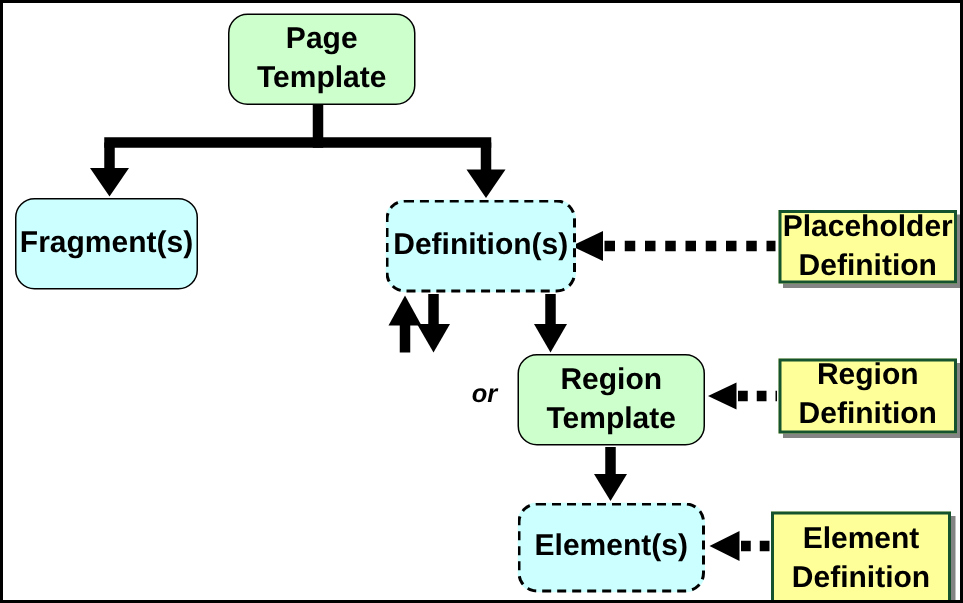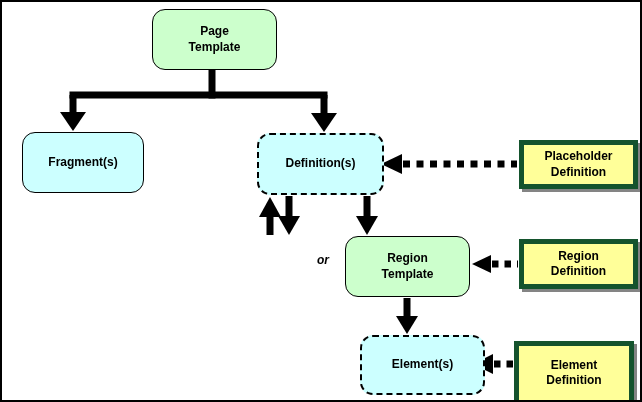--- a/index.html
+++ b/index.html
@@ -19,38 +19,38 @@
     width: 642px; height: 402px;
   }
   .node {
     position: absolute;
     box-sizing: border-box;
     display: flex;
     align-items: center;
     justify-content: center;
     text-align: center;
     font-weight: bold;
-    font-size: 12px;
+    font-size: 20px;
     color: #000000;
     line-height: 1.28;
   }
   .rounded { border: 1.5px solid #000000; border-radius: 13px; }
   .dashed  { border: 2px dashed #000000; border-radius: 13px; }
-  .square  { border: 5px solid #14532d; box-shadow: 3px 3px 0 #848484; text-align: center; }
+  .square  { border: 2px solid #14532d; box-shadow: 3px 3px 0 #848484; text-align: center; }
   .green  { background: #ccffcc; }
   .cyan   { background: #ccffff; }
   .yellow { background: #ffff99; }
   .or-label {
     position: absolute;
     left: 304px; top: 251px;
     width: 34px;
     text-align: center;
     font-weight: bold;
     font-style: italic;
-    font-size: 12px;
+    font-size: 17px;
     color: #000000;
   }
   .ln { width: 100%; }
 </style>
 </head>
 <body>
 
 <div class="canvas">
 
   <svg class="arrows" viewBox="0 0 642 402">
@@ -85,39 +85,39 @@
     </g>
   </svg>
 
   <div class="node green rounded" style="left:150px; top:7px; width:125px; height:61px">
     <div>
       <div class="ln">Page</div>
       <div class="ln">Template</div>
     </div>
   </div>
 
-  <div class="node cyan rounded" style="left:20px; top:130px; width:122px; height:61px">
+  <div class="node cyan rounded" style="left:8px; top:130px; width:122px; height:61px">
     <div class="ln">Fragment(s)</div>
   </div>
 
   <div class="node cyan dashed" style="left:255px; top:131px; width:127px; height:62px">
     <div class="ln">Definition(s)</div>
   </div>
 
 
   <div class="or-label">or</div>
 
   <div class="node green rounded" style="left:343px; top:234px; width:125px; height:61px">
     <div>
       <div class="ln">Region</div>
       <div class="ln">Template</div>
     </div>
   </div>
 
-  <div class="node cyan dashed" style="left:358px; top:333px; width:125px; height:60px">
+  <div class="node cyan dashed" style="left:343px; top:333px; width:125px; height:60px">
     <div class="ln">Element(s)</div>
   </div>
 
   <div class="node yellow square" style="left:517px; top:138px; width:119px; height:49px">
     <div>
       <div class="ln">Placeholder</div>
       <div class="ln">Definition</div>
     </div>
   </div>
 

